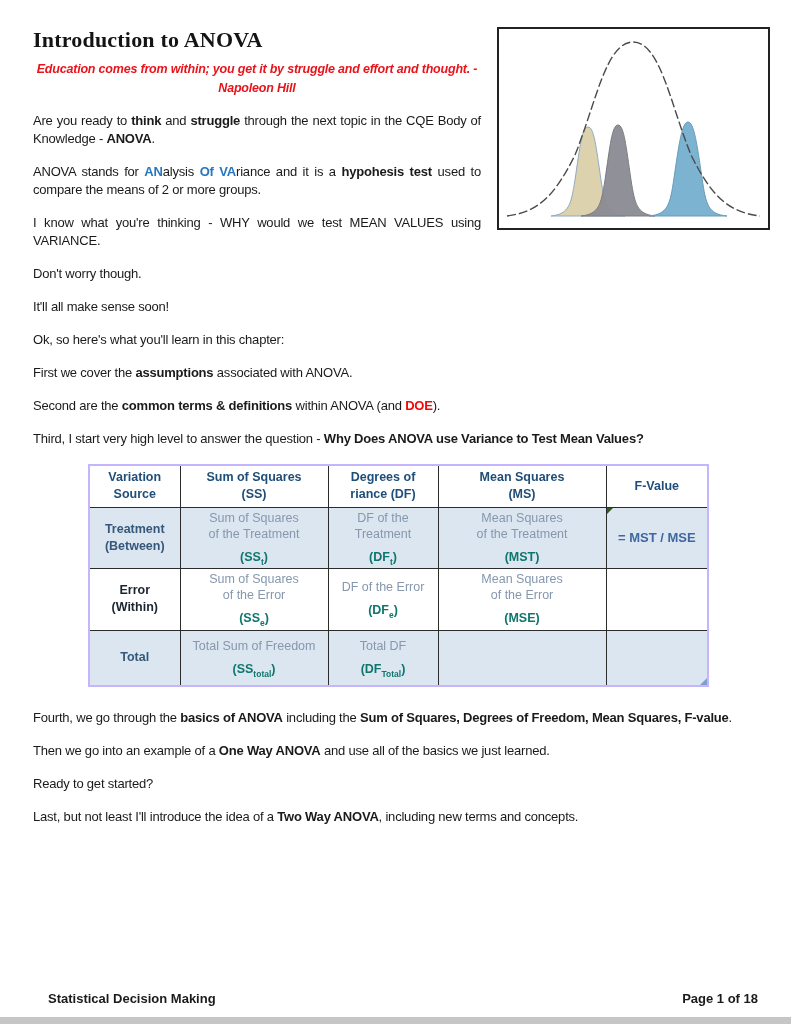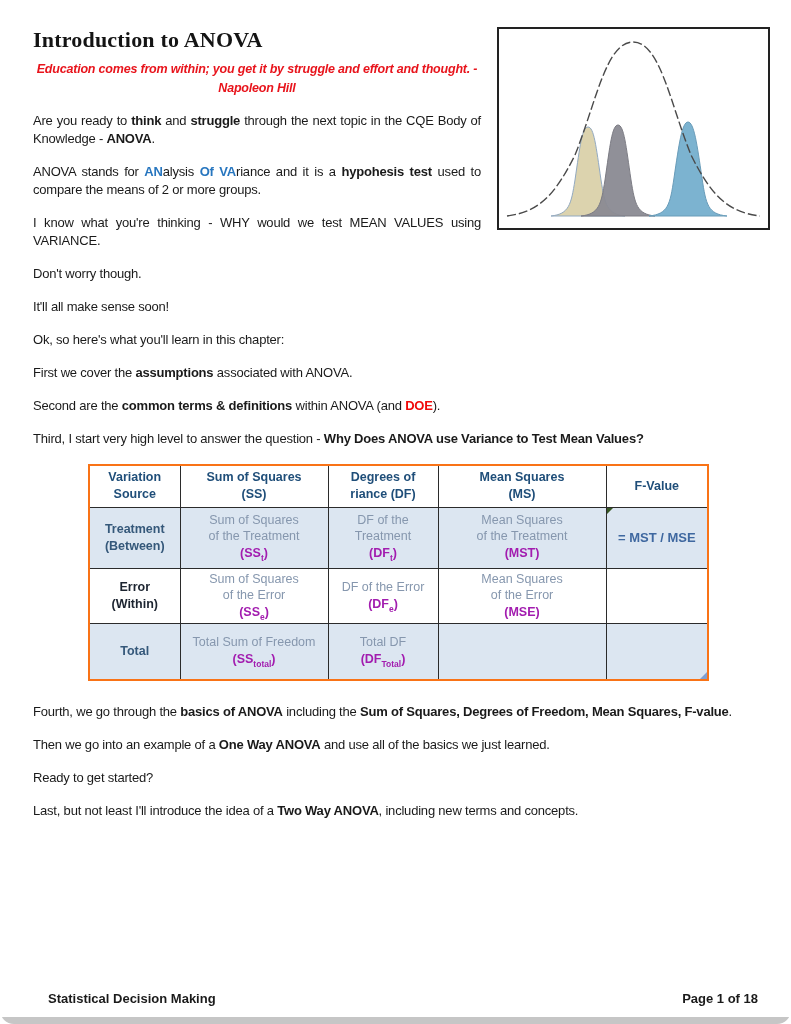--- a/index.html
+++ b/index.html
@@ -1,48 +1,48 @@
 <!DOCTYPE html>
 <html><head>
 <meta charset="utf-8">
 <style>
   html,body{margin:0;padding:0;background:#ffffff;}
   .page{position:relative;width:791px;height:1024px;background:#fff;overflow:hidden;
-        font-family:"Liberation Sans",sans-serif;color:#1a1a1a;border-radius:14px;}
+        font-family:"Liberation Sans",sans-serif;color:#1a1a1a;}
   .content{position:absolute;left:33px;right:33px;top:25px;}
 
   h1.title{font-family:"Liberation Serif",serif;font-size:22px;font-weight:bold;
            color:#141414;margin:2px 0 7px 0;letter-spacing:0.2px;}
 
   .figure{float:right;width:269px;height:199px;border:2px solid #222;background:#fff;
           margin:2px -12px 10px 16px;}
 
   .quote{color:#e8141c;font-weight:bold;font-style:italic;font-size:12.5px;line-height:19px;
          text-align:center;margin:0 0 14px 0;letter-spacing:-0.2px;}
 
   p.body{font-size:13px;line-height:18px;margin:0 0 15px 0;letter-spacing:-0.2px;}
   p.justify{text-align:justify;}
   .seg-n{font-weight:normal;}
   .seg-b{font-weight:bold;}
   .seg-bb{font-weight:bold;color:#2776bf;}
   .seg-rb{font-weight:bold;color:#f00a0a;}
 
   table.anova{clear:both;border-collapse:collapse;margin:16px 0 22px 55px;table-layout:fixed;
-              width:619px;border:2px solid #f97316;}
+              width:619px;border:2px solid #c4b5fd;}
   table.anova td,table.anova th{border:1px solid #2b2b2b;text-align:center;vertical-align:middle;
               padding:2px 3px;font-size:12.5px;}
   col.c1{width:91px;} col.c2{width:148px;} col.c3{width:110px;} col.c4{width:168px;} col.c5{width:102px;}
   tr.hrow{height:42px;} tr.r1{height:61px;} tr.r2{height:45px;} tr.r3{height:56px;}
   tr.shade td{background:#dce6f1;}
   th .tline{color:#1f4e79;font-weight:bold;line-height:17px;font-size:12.5px;}
   td.lbl .tline{font-weight:bold;line-height:17px;}
   td.lbl-blue .tline{color:#35587a;}
   td.lbl-dark .tline{color:#1c2430;}
   .lines .tline{color:#8697ae;line-height:16px;}
-  .formula{font-weight:bold;color:#a21caf;margin-top:2px;}
+  .formula{font-weight:bold;color:#0f766e;margin-top:8px;}
   .formula sub{font-size:8.5px;}
   .fval{font-weight:bold;color:#3f68a0;font-size:13px;white-space:nowrap;}
   td.fcell{position:relative;}
   .flag-green{position:absolute;top:0;left:0;width:0;height:0;
               border-top:6px solid #375623;border-right:6px solid transparent;}
   .flag-blue{position:absolute;bottom:0;right:0;width:0;height:0;
              border-bottom:7px solid #7f9fd1;border-left:7px solid transparent;}
 
   .footer{position:absolute;left:48px;right:33px;top:991px;font-size:13px;font-weight:bold;}
   .footer .fl{float:left;} .footer .fr{float:right;}

